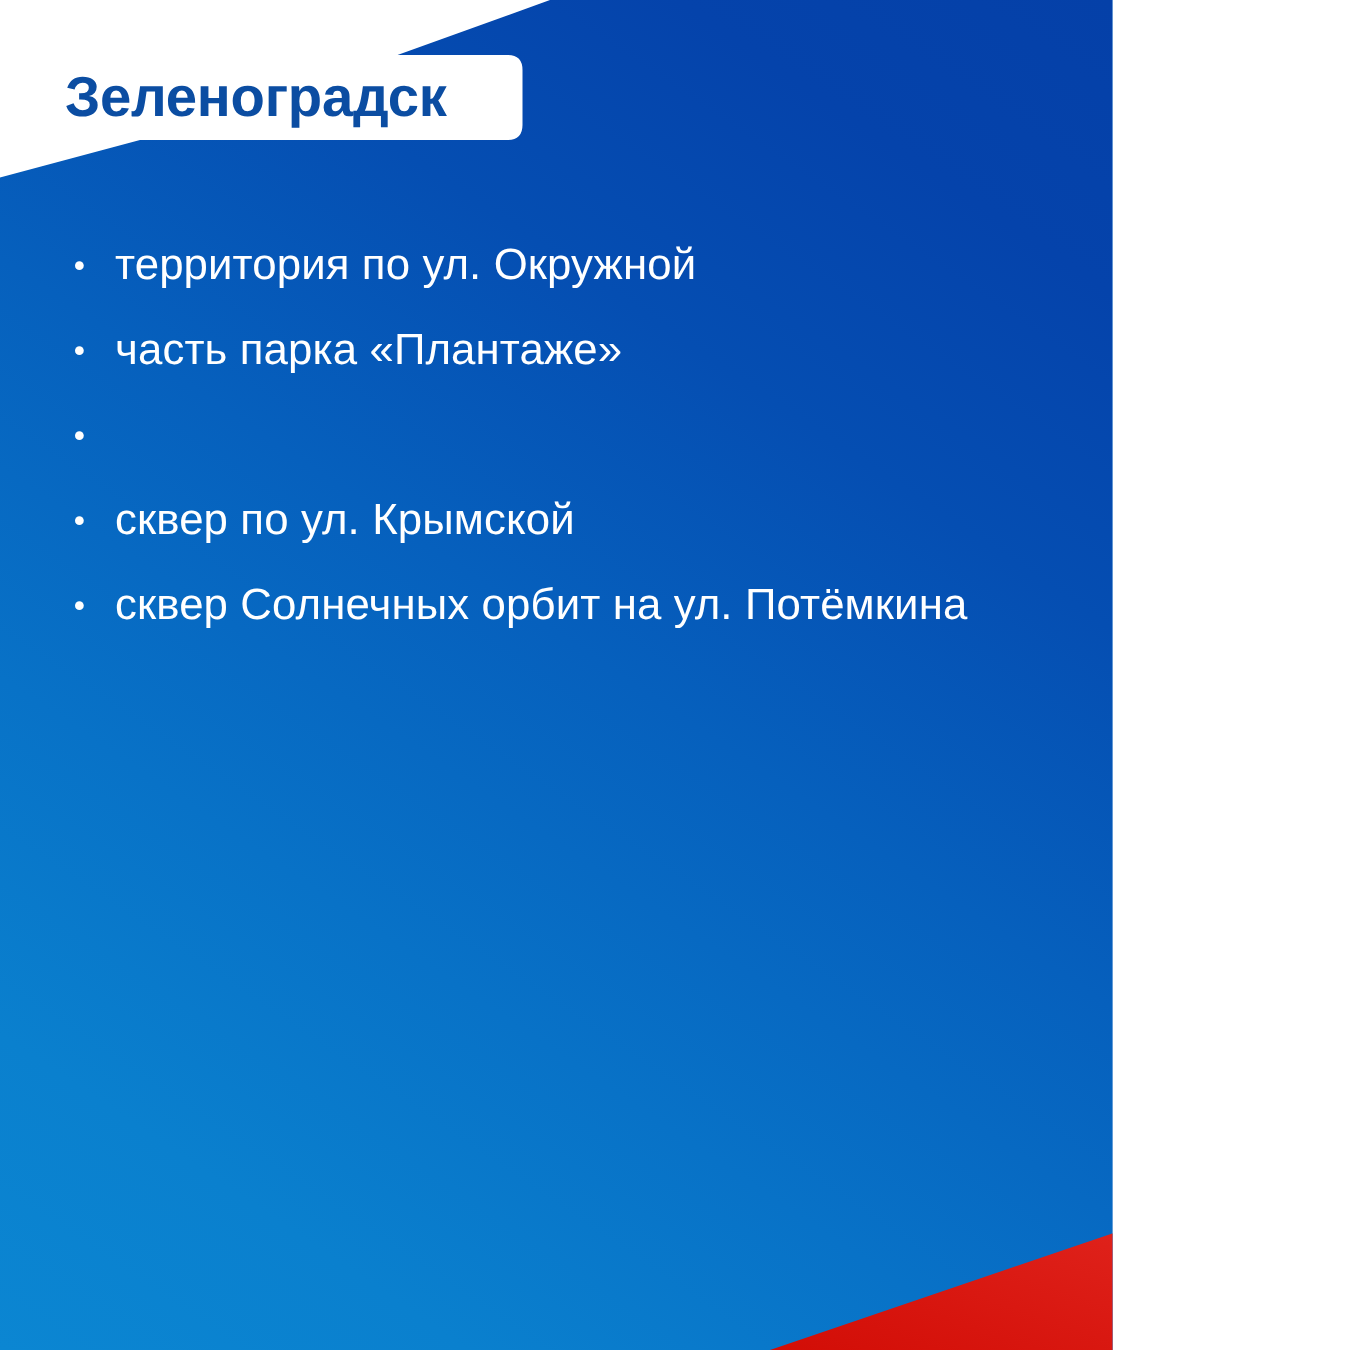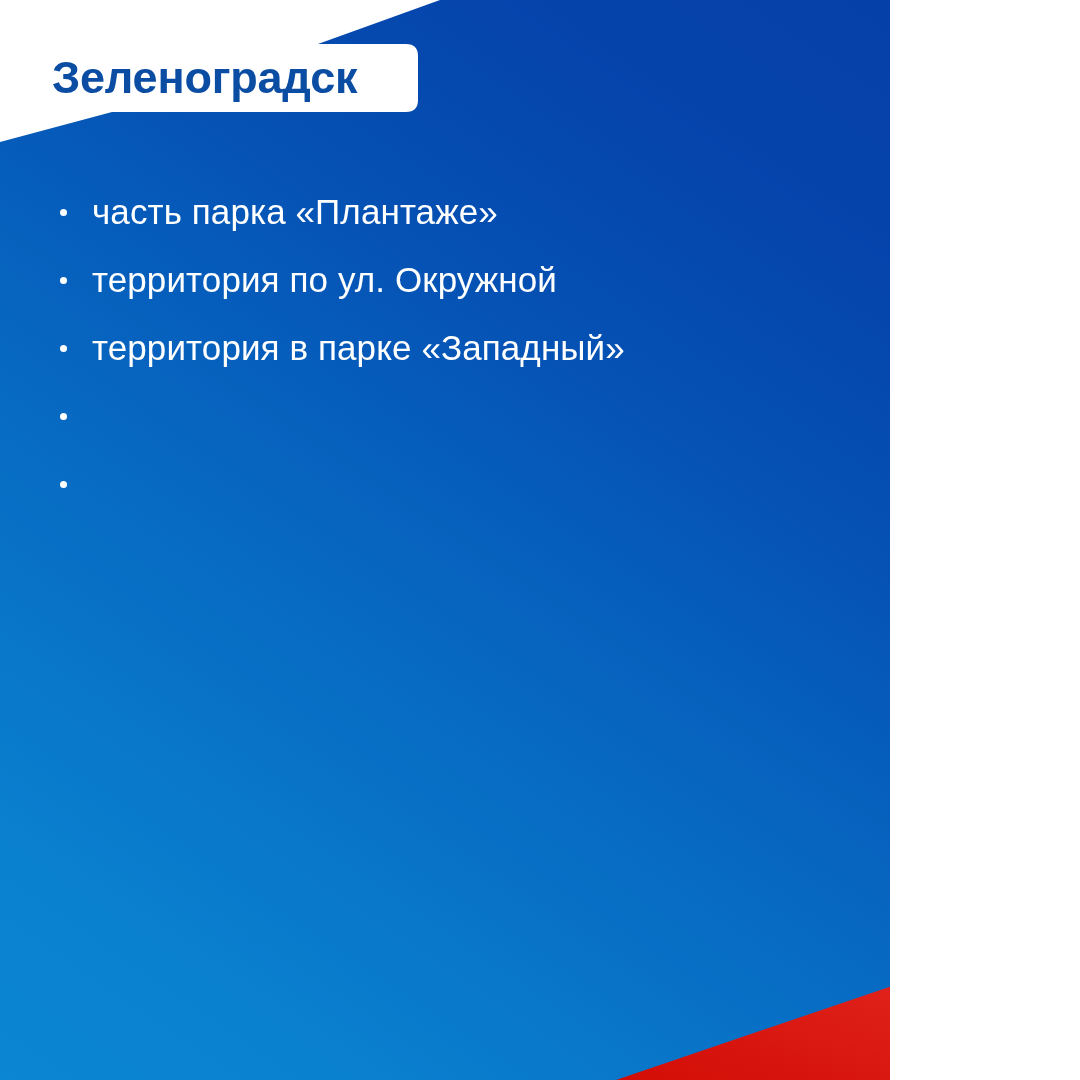--- a/index.html
+++ b/index.html
@@ -186,35 +186,36 @@
 
         <path d="M30,92 C36,97 44,100 50,100 C56,100 64,97 70,92"></path>
         <path d="M26,100 C34,108 42,112 50,112 C58,112 66,108 74,100"></path>
       </g>
     </svg>
   </div>
 
   <div class="bullet-list">
     <div class="bullet-item">
       <span class="bullet-dot"></span>
+      <span class="bullet-text">территория по ул. Окружной</span>
+    </div>
+    <div class="bullet-item">
+      <span class="bullet-dot"></span>
       <span class="bullet-text">часть парка «Плантаже»</span>
     </div>
     <div class="bullet-item">
       <span class="bullet-dot"></span>
-      <span class="bullet-text">территория по ул. Окружной</span>
-    </div>
-    <div class="bullet-item">
-      <span class="bullet-dot"></span>
-      <span class="bullet-text">территория в парке «Западный»</span>
-    </div>
-    <div class="bullet-item">
-      <span class="bullet-dot"></span>
-    </div>
-    <div class="bullet-item">
-      <span class="bullet-dot"></span>
+    </div>
+    <div class="bullet-item">
+      <span class="bullet-dot"></span>
+      <span class="bullet-text">сквер по ул. Крымской</span>
+    </div>
+    <div class="bullet-item">
+      <span class="bullet-dot"></span>
+      <span class="bullet-text">сквер Солнечных орбит на ул. Потёмкина</span>
     </div>
   </div>
 
   <div class="red-wedge">
     <svg width="1080" height="1080" viewBox="0 0 1080 1080" xmlns="http://www.w3.org/2000/svg">
       <defs>
         <linearGradient id="redgrad" x1="0" y1="1" x2="1" y2="0">
           <stop offset="0%" stop-color="#d20d06"></stop>
           <stop offset="55%" stop-color="#de2019"></stop>
           <stop offset="100%" stop-color="#e3352c"></stop>

